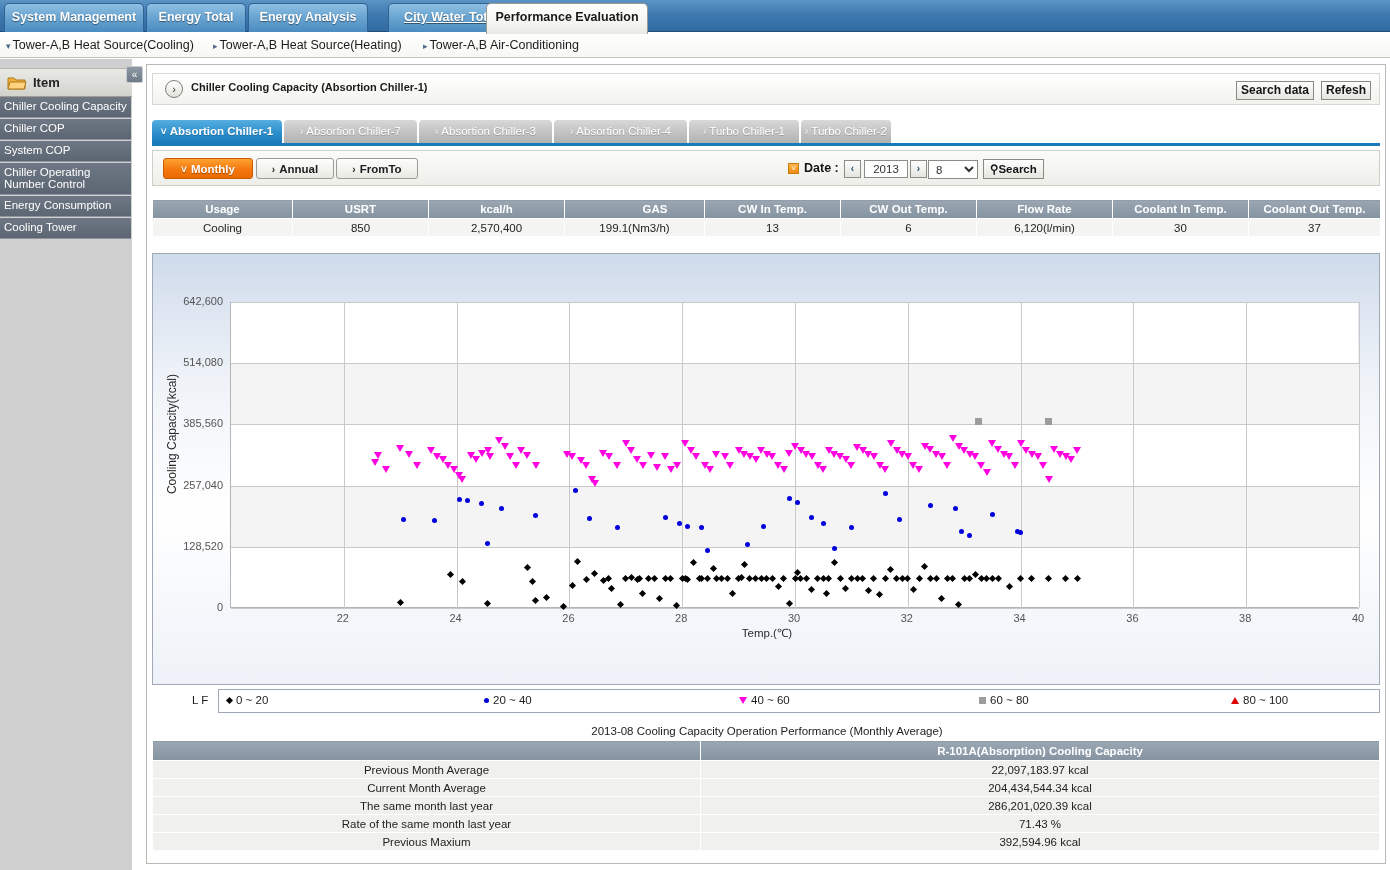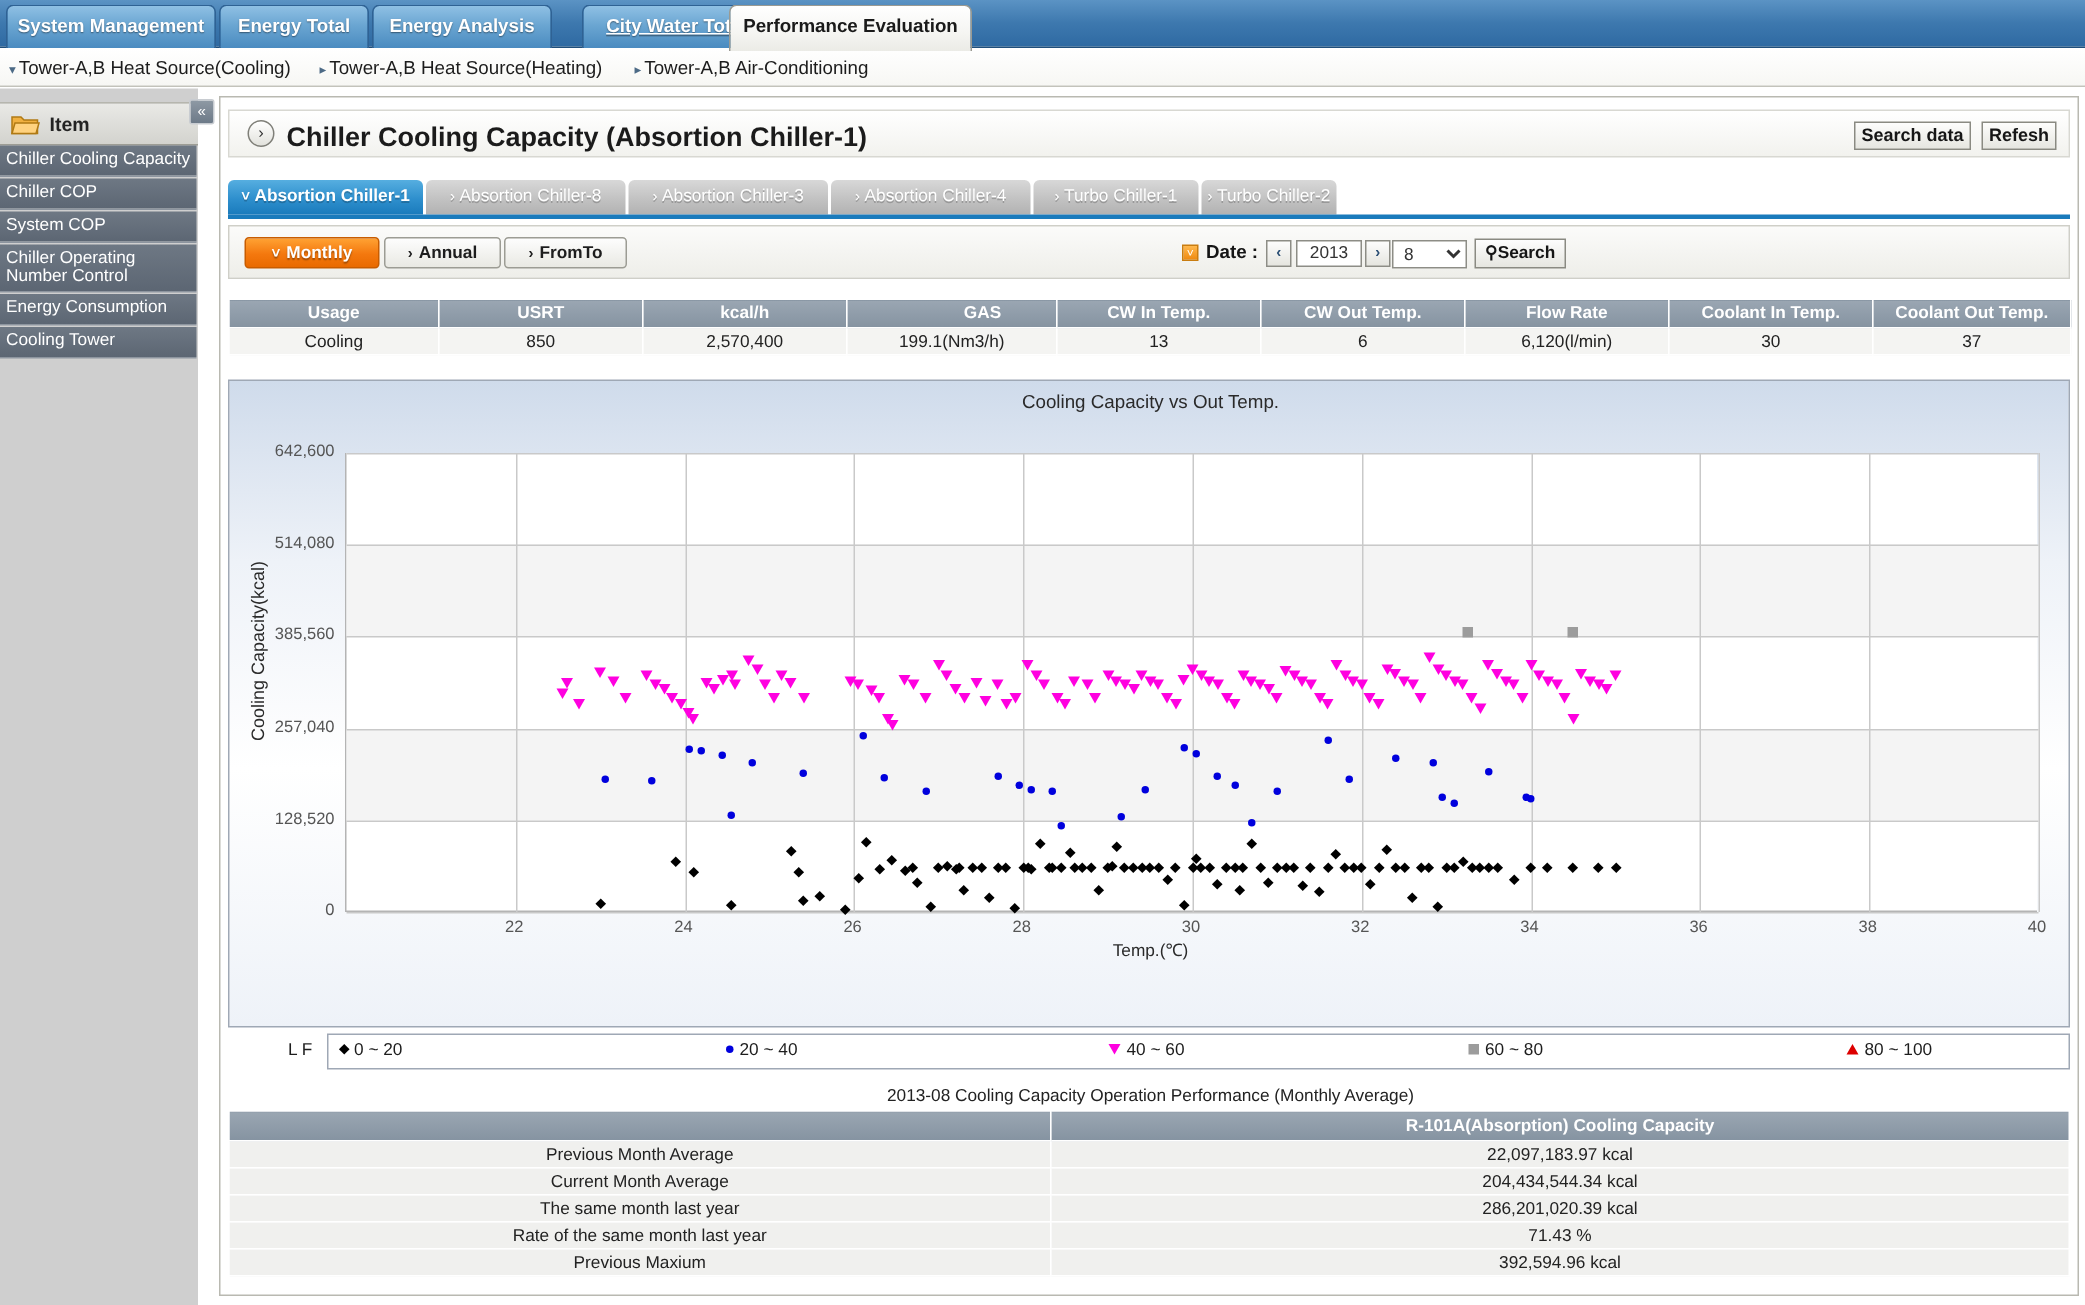--- a/index.html
+++ b/index.html
@@ -97,21 +97,21 @@
     border: 1px solid #d8d8d2;
   }
   #title-arrow {
     position: absolute; left: 12px; top: 6px; width: 18px; height: 18px;
     border: 1px solid #7f7f78; border-radius: 50%;
     background: linear-gradient(to bottom, #ffffff, #e2e2dc);
     color: #333; font-size: 11px; text-align: center; line-height: 16px;
   }
   #page-title {
     position: absolute; left: 38px; top: 7px;
-    font-size: 18px; font-weight: bold; color: #1b1b1b;
+    font-size: 11px; font-weight: bold; color: #1b1b1b;
   }
   .hbtn {
     position: absolute; top: 7px; height: 19px;
     background: linear-gradient(to bottom, #fdfdfc 0%, #e6e6e0 100%);
     border: 1px solid #8a8a82;
     font-size: 12px; font-weight: bold; color: #161616;
     line-height: 17px; text-align: left; cursor: pointer;
     padding: 0 4px;
   }
 
@@ -374,21 +374,21 @@
 
   <div id="titlebar">
     <div id="title-arrow">›</div>
     <div id="page-title">Chiller Cooling Capacity (Absortion Chiller-1)</div>
     <div class="hbtn" style="left:1083px;">Search data</div>
     <div class="hbtn" style="left:1168px;">Refesh</div>
   </div>
 
   <div id="subtabs">
       <div class="stab active" style="left: 0px; width: 130px;"><span class="sa">˅</span><span>Absortion Chiller-1</span></div>
-      <div class="stab" style="left: 132px; width: 133px;"><span class="sa">›</span><span>Absortion Chiller-8</span></div>
+      <div class="stab" style="left: 132px; width: 133px;"><span class="sa">›</span><span>Absortion Chiller-7</span></div>
       <div class="stab" style="left: 267px; width: 133px;"><span class="sa">›</span><span>Absortion Chiller-3</span></div>
       <div class="stab" style="left: 402px; width: 133px;"><span class="sa">›</span><span>Absortion Chiller-4</span></div>
       <div class="stab" style="left: 537px; width: 110px;"><span class="sa">›</span><span>Turbo Chiller-1</span></div>
       <div class="stab" style="left: 649px; width: 90px;"><span class="sa">›</span><span>Turbo Chiller-2</span></div>
     </div>
   <div id="subtab-underline"></div>
 
   <div id="toolbar">
     <div id="date-dot">˅</div>
     <div id="date-label">Date :</div>
@@ -427,21 +427,20 @@
           <td>13</td>
           <td>6</td>
           <td>6,120(l/min)</td>
           <td>30</td>
           <td>37</td>
         </tr>
       </tbody>
   </table>
 
   <div id="chartpanel">
-    <div id="chart-title">Cooling Capacity vs Out Temp.</div>
     <div id="ylabel">Cooling Capacity(kcal)</div>
     <div id="plot">
         <div class="band" style="top: 183.6px; height: 61.2px;"></div>
         <div class="band" style="top: 61.2px; height: 61.2px;"></div>
         <div class="gl-h" style="top: 306px;"></div>
         <div class="gl-h" style="top: 245px;"></div>
         <div class="gl-h" style="top: 184px;"></div>
         <div class="gl-h" style="top: 122px;"></div>
         <div class="gl-h" style="top: 61px;"></div>
         <div class="gl-h" style="top: 0px;"></div>

